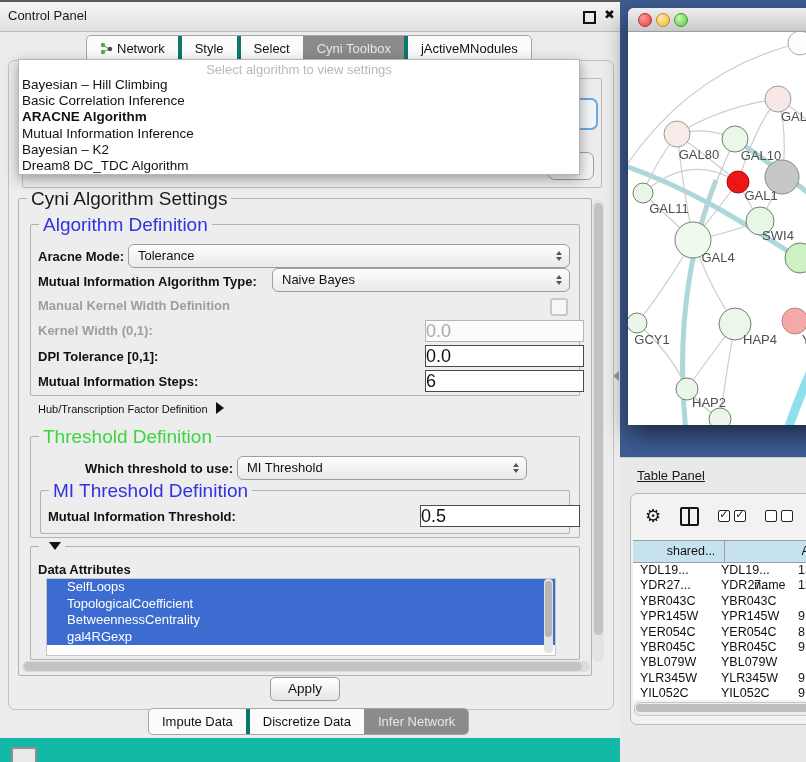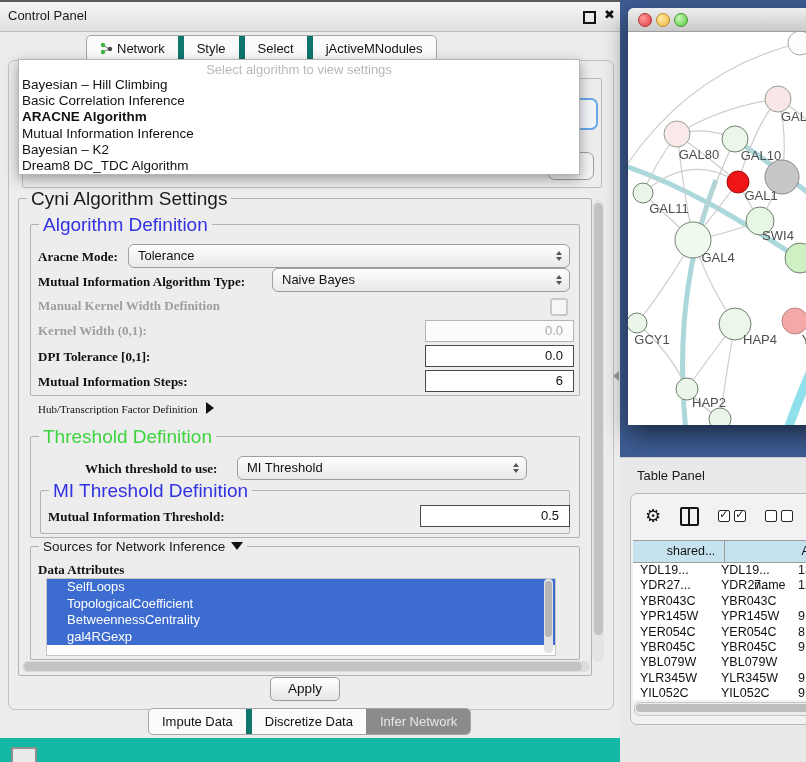--- a/index.html
+++ b/index.html
@@ -8,21 +8,21 @@
 
   
   .cp{position:absolute;left:0;top:0;width:620px;height:736px;background:#ececec;border-top:2px solid #5a5a5a;border-right:1px solid #c6c6c6;}
   .cp-titlebar{position:absolute;left:0;top:0;width:100%;height:29px;background:linear-gradient(#f6f6f6,#e0e0e0);border-bottom:1px solid #bdbdbd;}
   .cp-title{position:absolute;left:8px;top:6px;font-size:13px;color:#1a1a1a;}
   .float-icon{position:absolute;right:24px;top:9px;width:9px;height:9px;border:2px solid #111;}
   .close-icon{position:absolute;right:5px;top:5px;font-size:13px;font-weight:bold;color:#111;}
 
   
   .tabstrip{position:absolute;display:flex;height:25px;border:1px solid #a5a5a5;border-radius:5px;background:#fbfbfb;overflow:hidden;font-size:13px;}
-  .tabstrip .tab{display:flex;align-items:center;gap:4px;padding:0 13px;line-height:23px;color:#111;border-left:6px solid #0f766e;white-space:nowrap;}
+  .tabstrip .tab{display:flex;align-items:center;gap:4px;padding:0 13px;line-height:23px;color:#111;border-left:4px solid #0f766e;white-space:nowrap;}
   .tabstrip .tab:first-child{border-left:none;}
   .tabstrip .tab.sel{background:#8b8b8b;color:#e7e7e7;border-left:1px solid #8b8b8b;}
   .top-tabs{left:86px;top:33px;}
   .bottom-tabs{left:148px;top:706px;}
 
   
   .main-panel{position:absolute;left:8px;top:58px;width:604px;height:648px;border:1px solid #c2c2c2;border-radius:7px;background:#ededed;}
 
   
   .bg-group{position:absolute;left:22px;top:76px;width:578px;height:108px;border:1px solid #bdbdbd;border-radius:2px;}
@@ -34,31 +34,31 @@
   .popup-placeholder{font-size:13px;color:#b9b9b9;text-align:center;padding-top:2px;height:15px;}
   .algo-item{font-size:13.5px;color:#111;line-height:16.2px;padding-left:3px;white-space:nowrap;}
   .algo-item.bold{font-weight:bold;}
 
   
   .group{position:absolute;border:1px solid #b2b2b2;border-radius:2px;}
   .group-title{position:absolute;top:-8px;left:8px;background:#ededed;padding:0 4px;font-size:19px;color:#1a1a1a;line-height:15px;white-space:nowrap;}
   .group-title.blue{color:#3232e1;}
   .group-title.green{color:#3ed43e;}
 
-  .lbl{position:absolute;font-size:13px;color:#111;white-space:nowrap;font-family:Liberation Serif, serif;}
+  .lbl{position:absolute;font-size:13px;color:#111;white-space:nowrap;}
   .lbl.b{font-weight:bold;}
   .lbl.dis{color:#9e9e9e;font-weight:bold;}
 
   .combo{position:absolute;height:22px;border:1px solid #9d9d9d;border-radius:6px;background:linear-gradient(#fdfdfd,#e9e9e9);font-size:13px;line-height:22px;padding-left:9px;color:#111;}
   .arrows{position:absolute;right:7px;top:50%;transform:translateY(-50%);display:flex;flex-direction:column;gap:2px;}
   .arrows i{width:0;height:0;border-left:3.5px solid transparent;border-right:3.5px solid transparent;}
   .arrows .up{border-bottom:4px solid #555;}
   .arrows .down{border-top:4px solid #555;}
 
-  .field{position:absolute;height:20px;background:#fff;font-size:13px;line-height:20px;text-align:right;padding-right:10px;color:#111;}
+  .field{position:absolute;height:20px;background:#fff;font-size:18px;line-height:20px;padding-right:20px;color:#111;}
   .field.dark{border:1px solid #4a4a4a;}
   .field.dis{border:1px solid #b5b5b5;background:#fbfbfb;color:#a8a8a8;}
 
   .chk{position:absolute;width:14px;height:14px;border:2px solid #c9c9c9;border-radius:3px;background:#f6f6f6;}
 
   .tri-right{display:inline-block;width:0;height:0;border-top:6px solid transparent;border-bottom:6px solid transparent;border-left:8px solid #111;vertical-align:-1px;margin-left:8px;}
   .tri-down{display:inline-block;width:0;height:0;border-left:6px solid transparent;border-right:6px solid transparent;border-top:8px solid #111;vertical-align:1px;margin-left:6px;}
 
   
   .attr-list{position:absolute;left:46px;top:576px;width:508px;height:76px;background:#fff;border:1px solid #c6c6c6;overflow:hidden;}
@@ -83,21 +83,21 @@
   .light{position:absolute;top:5px;width:12px;height:12px;border-radius:50%;}
   .light.red{left:10px;background:radial-gradient(circle at 4px 4px,#ff9a9a,#e23c3c);border:1px solid #b03030;}
   .light.yellow{left:28px;background:radial-gradient(circle at 4px 4px,#ffeaa6,#f1b53a);border:1px solid #bb8a28;}
   .light.green{left:46px;background:radial-gradient(circle at 4px 4px,#c8f5b5,#51ca3e);border:1px solid #46972f;}
   .net-canvas{position:relative;width:100%;height:393px;background:#fff;overflow:hidden;}
 
   .splitter-handle{position:absolute;left:613px;top:371px;width:0;height:0;border-top:5px solid transparent;border-bottom:5px solid transparent;border-right:6px solid #8a8a8a;opacity:.8;}
 
   
   .tp{position:absolute;left:620px;top:457px;width:186px;height:305px;background:#e9e9e9;border-top:1px solid #cfcfcf;}
-  .tp-title{position:absolute;left:17px;top:10px;font-size:13px;color:#1a1a1a;}
+  .tp-title{position:absolute;left:17px;top:10px;font-size:13px;color:#1a1a1a;text-decoration:underline;}
   .tp-inner{position:absolute;left:10px;top:35px;width:200px;height:230px;border:1px solid #b9b9b9;border-radius:7px;background:#f2f2f2;}
   .tp-toolbar{position:absolute;left:14px;top:12px;display:flex;align-items:center;gap:19px;height:20px;}
   .gear{font-size:18px;color:#141414;line-height:18px;}
   .col-icon{width:15px;height:15px;border:2px solid #141414;border-radius:2px;position:relative;}
   .col-icon::after{content:"";position:absolute;left:6px;top:0;width:2px;height:15px;background:#141414;}
   .cbpair{display:flex;gap:4px;}
   .cb{width:10px;height:10px;border:1.5px solid #222;border-radius:2px;position:relative;background:#fff;}
   .cb.checked::after{content:"✓";position:absolute;left:0px;top:-3px;font-size:11px;font-weight:bold;color:#111;}
 
   .ntable{position:absolute;left:2px;top:46px;width:206px;height:160px;background:#fff;overflow:hidden;}
@@ -138,20 +138,23 @@
           <circle cx="10" cy="7" r="2.2" fill="#4a4a4a"></circle>
         </svg>
         <span>Network</span>
       </div>
       <div class="tab">
           <span>Style</span>
         </div>
       <div class="tab">
           <span>Select</span>
         </div>
+      <div class="tab sel">
+          <span>Cyni Toolbox</span>
+        </div>
       <div class="tab">
           <span>jActiveMNodules</span>
         </div>
     </div>
 
     <div class="main-panel"></div>
 
     <div class="bg-group"></div>
     <div class="frag-combo-blue"></div>
     <div class="frag-combo-gray"></div>
@@ -222,21 +225,21 @@
         </span>
     </div>
     <div class="group" style="left:40px;top:488px;width:528px;height:42px;">
       <span class="group-title blue">MI Threshold Definition</span>
     </div>
     <span class="lbl b" style="left:48px;top:507px;">Mutual Information Threshold:</span>
     <div class="field dark" style="left:420px;top:503px;width:138px;">0.5</div>
 
     <div class="group" style="left:30px;top:544px;width:548px;height:112px;">
       <span class="group-title" style="font-size:13.5px;">
-        <span>Sources for Network Inference</span><span class="tri-down"></span>
+        <span class="tri-down"></span>
       </span>
     </div>
     <span class="lbl b" style="left:38px;top:560px;">Data Attributes</span>
     <div class="attr-list">
         <div class="attr-item">SelfLoops</div>
         <div class="attr-item">TopologicalCoefficient</div>
         <div class="attr-item">BetweennessCentrality</div>
         <div class="attr-item">gal4RGexp</div>
       </div>
     <div class="list-vscroll">

